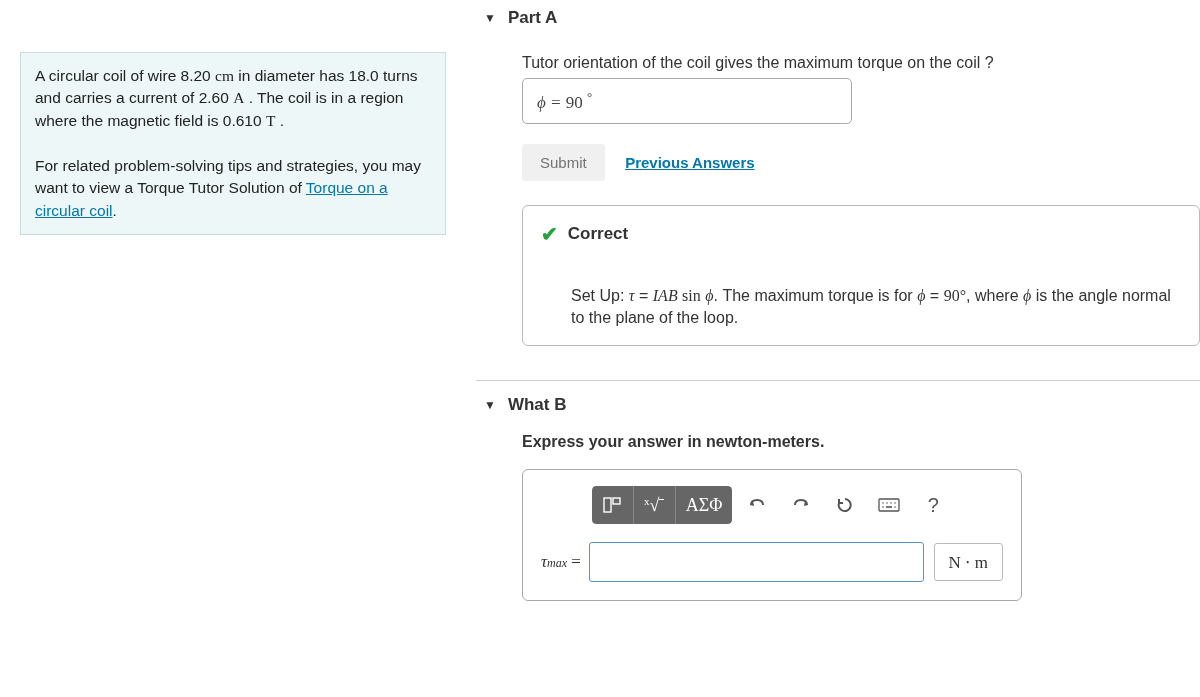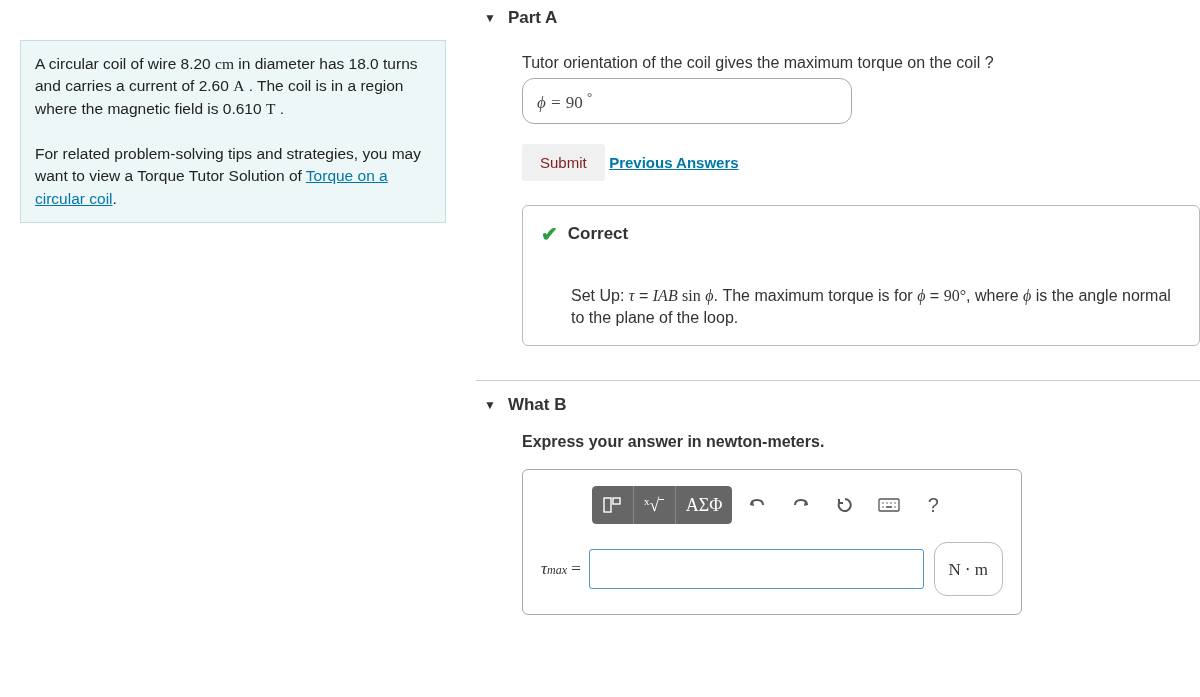--- a/index.html
+++ b/index.html
@@ -19,21 +19,21 @@
   .left-col {
     width: 466px;
     flex-shrink: 0;
     padding: 0;
   }
   .right-col {
     flex: 1;
     padding: 0 0 0 10px;
   }
   .info-box {
-    margin: 40px 20px 0 20px;
+    margin: 52px 20px 0 20px;
     background: #eef7f7;
     border: 1px solid #c8dede;
     padding: 12px 14px;
     font-size: 15.5px;
     line-height: 1.45;
     color: #222;
   }
   .info-box a {
     color: #0077aa;
     text-decoration: underline;
@@ -63,43 +63,44 @@
     margin: 18px 0 6px 0;
   }
   .q-instr {
     font-weight: bold;
     font-size: 16px;
     margin: 10px 0 18px 0;
   }
   .answer-box {
     display: inline-block;
     border: 1px solid #aaa;
-    border-radius: 12px;
+    border-radius: 5px;
     padding: 10px 26px 10px 14px;
     font-family: 'Times New Roman', serif;
     font-size: 17px;
     min-width: 330px;
     color: #444;
   }
   .answer-box .deg { font-size: 13px; vertical-align: super; }
   .phi { font-style: italic; }
   .btn-row { margin-top: 20px; }
   .submit-btn {
     background: #f0f0f0;
-    color: #7f1d1d;
+    color: #737373;
     border: none;
     padding: 10px 18px;
     font-size: 15px;
     border-radius: 3px;
     cursor: default;
   }
   .prev-ans {
     color: #0077aa;
     font-weight: bold;
     text-decoration: underline;
+    margin-left: 16px;
     font-size: 15px;
     cursor: pointer;
   }
   .feedback {
     border: 1px solid #bbb;
     border-radius: 6px;
     margin-top: 24px;
     padding: 16px 18px;
   }
   .fb-head {
@@ -189,22 +190,22 @@
   .ans-input {
     flex: 1;
     height: 40px;
     border: 1px solid #5596c9;
     border-radius: 3px;
     padding: 4px 8px;
     font-size: 16px;
   }
   .unit-box {
     border: 1px solid #bbb;
-    border-radius: 13px;
-    height: 54px;
+    border-radius: 3px;
+    height: 38px;
     display: flex;
     align-items: center;
     padding: 0 14px;
     margin-left: 10px;
     font-family: 'Times New Roman', serif;
     font-size: 17px;
   }
   .toolpair {
     display: flex;
     border-radius: 4px;

